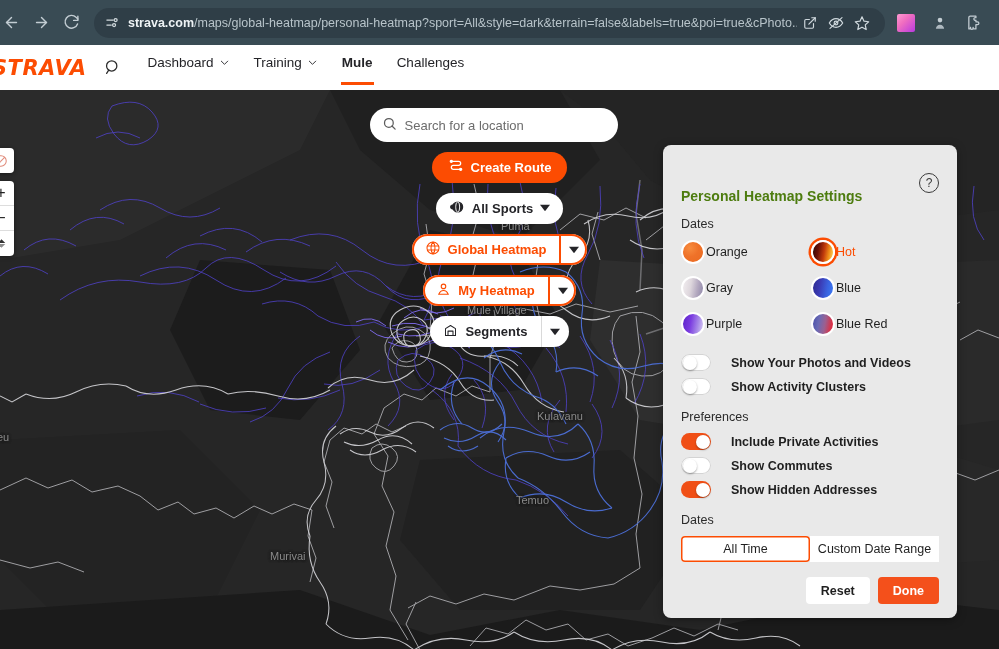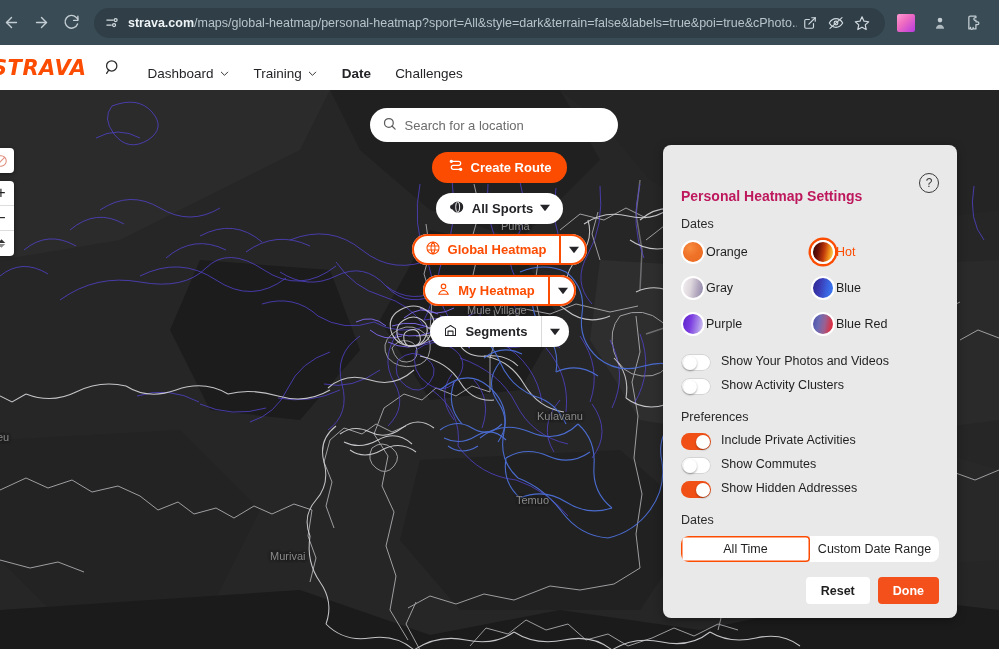--- a/index.html
+++ b/index.html
@@ -71,21 +71,21 @@
   .strava-logo {
     color: #fc4c02;
     font-size: 21px;
     font-weight: 800;
     letter-spacing: .5px;
     margin-left: -8px;
     font-family: "DejaVu Sans", sans-serif;
     font-style: italic;
   }
   .nav-search { margin-left: 16px; color: #2c2c2c; display: flex; align-items: center; }
-  .nav-links { display: flex; align-items: flex-start; margin-left: 14px; height: 34px; }
+  .nav-links { display: flex; align-items: flex-end; margin-left: 14px; height: 34px; }
   .nav-link {
     display: flex; align-items: center; gap: 5px;
     font-size: 13.5px; color: #242428;
     padding: 0 12px; height: 45px;
     position: relative;
   }
   .nav-link.active { font-weight: 700; }
   .nav-link.active::after {
     content: ""; position: absolute;
     left: 11px; right: 11px; bottom: 0; height: 3px;
@@ -200,21 +200,21 @@
     width: 294px;
     background: #e9e9e9;
     border-radius: 8px;
     padding: 16px 18px 14px 18px;
     box-shadow: 0 2px 10px rgba(0,0,0,.35);
   }
   .panel-head {
     display: flex; align-items: center; justify-content: space-between;
     margin-bottom: 13px;
   }
-  .panel-title { font-size: 14px; font-weight: 700; color: #be185d; margin-top: 27px; }
+  .panel-title { font-size: 14px; font-weight: 700; color: #4d7c0f; margin-top: 27px; }
   .help-icon {
     width: 20px; height: 20px; border-radius: 50%;
     border: 1.3px solid #3a3a3a;
     display: flex; align-items: center; justify-content: center;
     font-size: 12px; color: #3a3a3a;
   }
   .sect-title {
     font-size: 12.5px; color: #2b2b2b;
     margin-bottom: 9px;
   }
@@ -234,41 +234,41 @@
   .color-opt.selected .color-label { color: #fc4c02; }
   .color-label { font-size: 12.5px; color: #1f1f1f; }
 
   .sw-orange { background: radial-gradient(circle at 35% 30%, #f78c3f 0%, #ef7229 45%, #ea6a20 100%); }
   .sw-hot    { background: linear-gradient(100deg, #2b0606 0%, #6b1007 28%, #c23c0c 55%, #ef8c18 76%, #fbe06a 100%); }
   .sw-gray   { background: linear-gradient(100deg, #f2eef0 0%, #ded7dd 38%, #b3a8bf 70%, #8d86a8 100%); }
   .sw-blue   { background: linear-gradient(100deg, #2c2a8e 0%, #3b3bb5 35%, #3a64e0 70%, #3b7bf5 100%); }
   .sw-purple { background: linear-gradient(100deg, #5c23c9 0%, #7b3ce0 38%, #a88ae8 72%, #d9cdf3 100%); }
   .sw-bluered{ background: linear-gradient(100deg, #4a4fa8 0%, #6a6ab4 30%, #9b6090 58%, #d6344a 85%, #e0233f 100%); }
 
-  .row { display: flex; gap: 10px; margin-bottom: 7px; }
+  .row { display: flex; align-items: center; gap: 20px; margin-bottom: 7px; font-weight: bold; }
   .toggle {
     width: 30px; height: 17px; border-radius: 9px;
     background: #fff; position: relative; flex: none;
     box-shadow: inset 0 0 0 1px #d4d4d4;
   }
   .toggle .knob {
     position: absolute; top: 1.5px; left: 1.5px;
     width: 14px; height: 14px; border-radius: 50%;
     background: #fff;
     box-shadow: 0 1px 2px rgba(0,0,0,.35);
   }
   .toggle.on { background: #f04f16; box-shadow: none; }
   .toggle.on .knob { left: auto; right: 1.5px; }
   .row-label { font-size: 12.5px; color: #1f1f1f; }
 
   .sect-gap { margin-top: 15px; }
 
   .seg-group {
     display: flex; margin-top: 2px;
-    border-radius: 8px; overflow: hidden;
+    border-radius: 0; overflow: hidden;
   }
   .seg {
     flex: 1 1 0;
     height: 26px;
     background: #fff;
     display: flex; align-items: center; justify-content: center;
     font-size: 12.5px; color: #1f1f1f;
   }
   .seg.active { box-shadow: inset 0 0 0 1.5px #fc4c02; border-radius: 4px; }
 
@@ -372,21 +372,21 @@
           <polyline points="5 9 12 16 19 9"></polyline>
         </svg>
     </div>
     <div class="nav-link">
       <span>Training</span>
       <svg width="11" height="11" viewBox="0 0 24 24" fill="none" stroke="currentColor" stroke-width="2" stroke-linecap="round">
           <polyline points="5 9 12 16 19 9"></polyline>
         </svg>
     </div>
     <div class="nav-link active">
-      <span>Date</span>
+      <span>Mule</span>
     </div>
     <div class="nav-link">
       <span>Challenges</span>
     </div>
   </div>
 </div>
 
 <div class="map">
   <svg width="999" height="559" viewBox="0 0 999 559">
 

